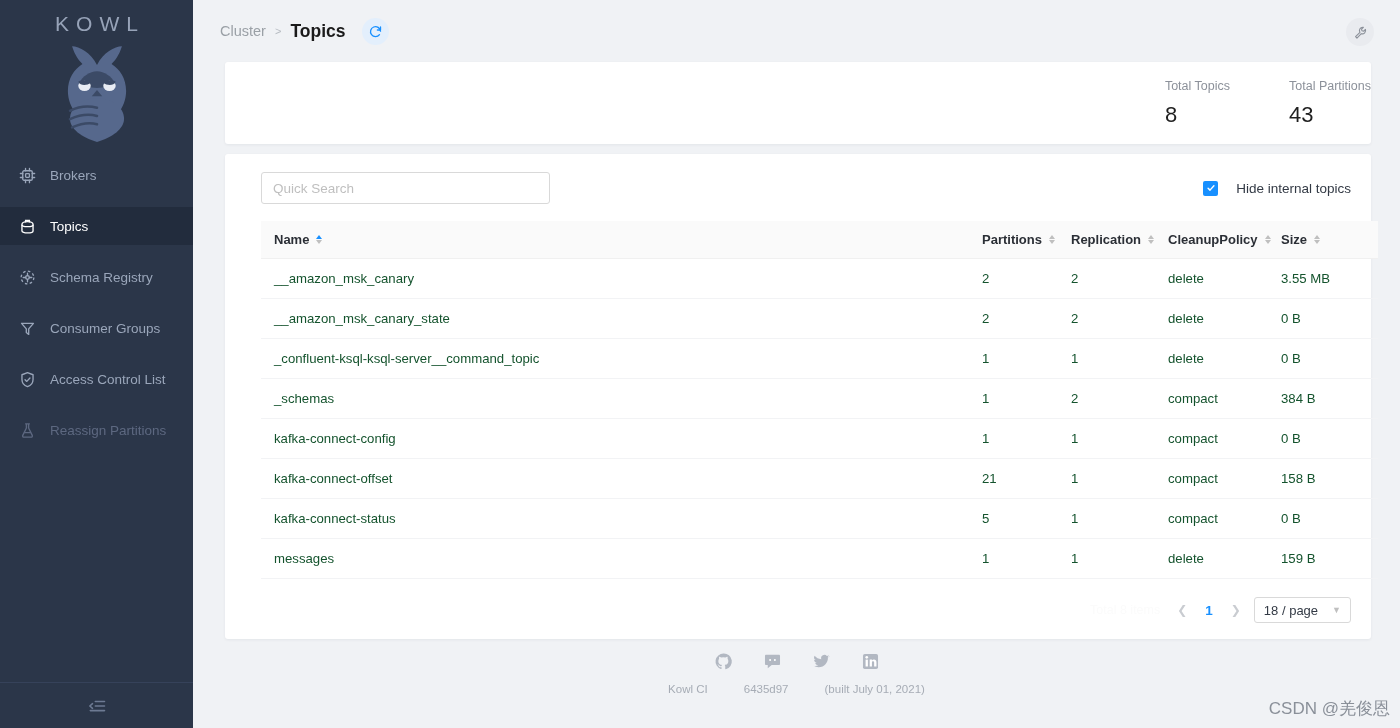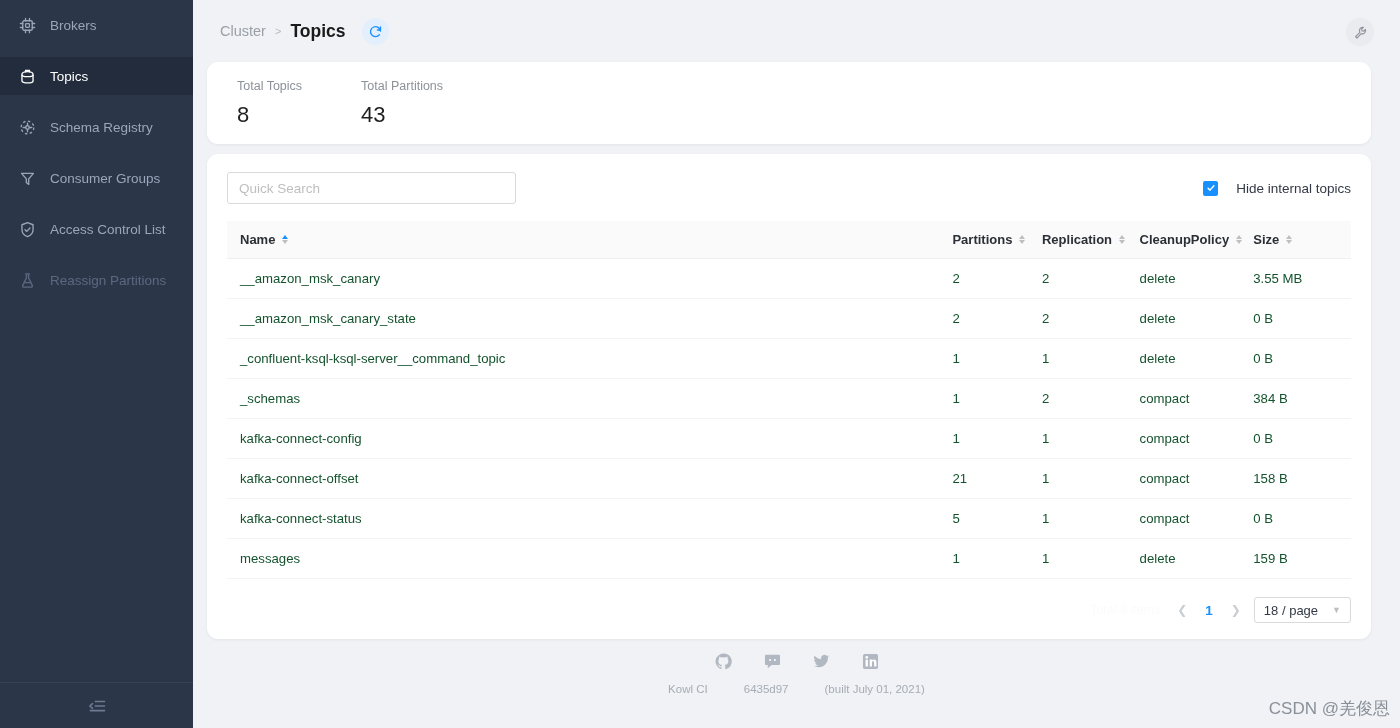--- a/index.html
+++ b/index.html
@@ -64,29 +64,30 @@
     justify-content: center; cursor: pointer; margin-left: 8px;
   }
   .tool-btn {
     position: absolute; right: 26px; top: 18px;
     width: 28px; height: 28px; border-radius: 50%;
     background: #e9ebef; display: flex; align-items: center;
     justify-content: center; cursor: pointer;
   }
 
   .card {
-    background: #fff; border-radius: 11px;
-    margin: 0 29px 0 14px;
+    background: #fff; border-radius: 3px;
+    margin: 0 29px 0 32px;
     box-shadow: 0 1px 3px rgba(20,30,55,0.06);
+    justify-content: flex-end;
   }
   .stats-card { height: 82px; display: flex; align-items: center; padding: 0 0 0 30px; gap: 59px; }
   .stat-label { color: #8c919a; font-size: 12.5px; margin-bottom: 9px; }
   .stat-value { color: #1f1f1f; font-size: 22px; font-weight: 400; }
 
-  .table-card { margin-top: 10px; padding: 18px 20px 16px 20px; }
+  .table-card { margin-top: 10px; padding: 18px 20px 16px 36px; }
   .filter-row {
     display: flex; align-items: center; justify-content: space-between;
     margin-bottom: 17px;
   }
   .search-input {
     width: 289px; height: 32px; border: 1px solid #d9d9d9;
     border-radius: 3px; padding: 0 11px; font-size: 13.5px;
     color: #333; outline: none; font-family: "Liberation Sans", sans-serif;
     background: #fff;
   }
@@ -154,20 +155,34 @@
     position: absolute; right: 10px; bottom: 8px;
     font-size: 17px; color: #8a9099;
   }
 </style>
 </head>
 <body>
 
 <div class="app">
 
   <div class="sidebar">
+    <div class="logo-wrap">
+      <div class="logo-text">KOWL</div>
+      <svg class="owl" viewBox="0 0 100 100">
+        <path d="M50 26c-6-12-17-18-24-18 3 9 6 13 10 17-8 5-14 14-14 26 0 16 12 31 28 37 16-6 28-21 28-37 0-12-6-21-14-26 4-4 7-8 10-17-7 0-18 6-24 18z" fill="#56688c"></path>
+        <path d="M50 32c-7 0-14 5-17 11 4 3 10 5 17 5s13-2 17-5c-3-6-10-11-17-11z" fill="#3b4a66"></path>
+        <ellipse cx="38" cy="46" rx="6" ry="5" fill="#e8ecf4"></ellipse>
+        <ellipse cx="62" cy="46" rx="6" ry="5" fill="#e8ecf4"></ellipse>
+        <path d="M32 42c3-2 9-2 12 1-4 3-10 3-12-1z" fill="#3b4a66"></path>
+        <path d="M68 42c-3-2-9-2-12 1 4 3 10 3 12-1z" fill="#3b4a66"></path>
+        <path d="M50 50l-5 6h10z" fill="#3b4a66"></path>
+        <path d="M50 58c-14 0-26 8-26 20 0 9 11 18 26 22 15-4 26-13 26-22 0-12-12-20-26-20z" fill="#56688c"></path>
+        <path d="M24 70c8-4 18-5 26-3M24 78c9-4 19-5 26-3M26 86c9-4 17-5 24-3" stroke="#3b4a66" stroke-width="2.4" fill="none" stroke-linecap="round"></path>
+      </svg>
+    </div>
 
     <div class="nav">
 
       <div class="nav-item">
         <svg class="ico" viewBox="0 0 24 24" fill="none" stroke="#9aa6ba" stroke-width="1.7">
           <rect x="6" y="6" width="12" height="12" rx="1.6"></rect>
             <rect x="9.6" y="9.6" width="4.8" height="4.8" rx="1"></rect>
           <path d="M9.5 3v3M14.5 3v3M9.5 18v3M14.5 18v3M3 9.5h3M3 14.5h3M18 9.5h3M18 14.5h3" stroke-linecap="round"></path>
         </svg>
         <span class="lbl">Brokers</span>

